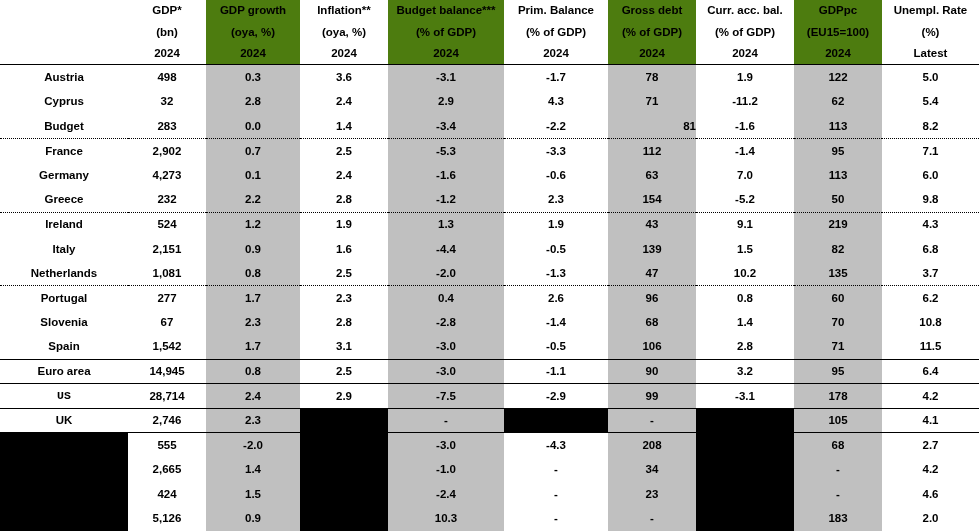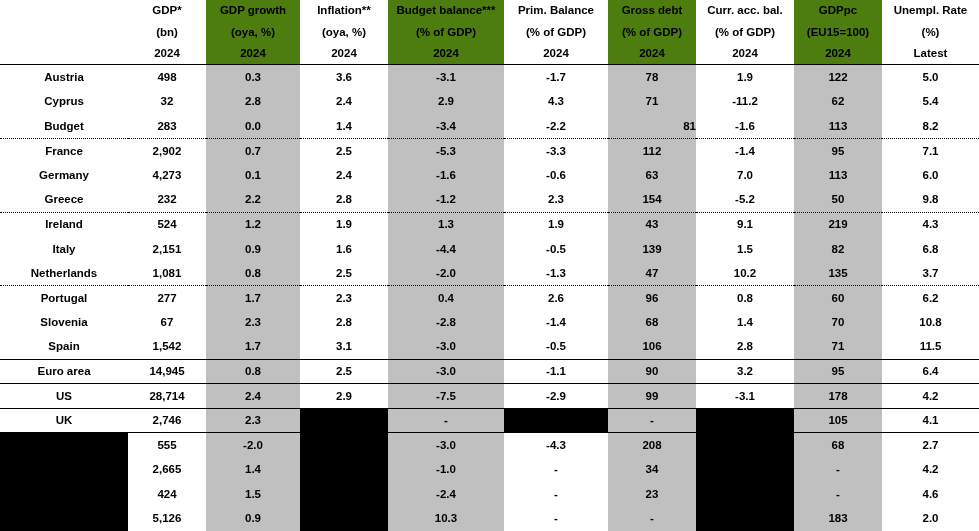--- a/index.html
+++ b/index.html
@@ -264,21 +264,21 @@
           <td class="shade num-c" style="border-bottom: 1.5px solid rgb(0, 0, 0);">0.8</td>
           <td class="plain num-c" style="border-bottom: 1.5px solid rgb(0, 0, 0);">2.5</td>
           <td class="shade num-c" style="border-bottom: 1.5px solid rgb(0, 0, 0);">-3.0</td>
           <td class="plain num-c" style="border-bottom: 1.5px solid rgb(0, 0, 0);">-1.1</td>
           <td class="shade num-c" style="border-bottom: 1.5px solid rgb(0, 0, 0); text-align: center;">90</td>
           <td class="plain num-c" style="border-bottom: 1.5px solid rgb(0, 0, 0);">3.2</td>
           <td class="shade num-c" style="border-bottom: 1.5px solid rgb(0, 0, 0);">95</td>
           <td class="plain num-c" style="border-bottom: 1.5px solid rgb(0, 0, 0);">6.4</td>
         </tr>
         <tr class="row-h">
-          <td class="c-name" style="border-bottom: 1.5px solid rgb(0, 0, 0);">US</td>
+          <td class="c-name" style="border-bottom: 1.5px solid rgb(0, 0, 0); font-family: Liberation Mono, monospace;">US</td>
           <td class="plain num-r" style="border-bottom: 1.5px solid rgb(0, 0, 0);">28,714</td>
           <td class="shade num-c" style="border-bottom: 1.5px solid rgb(0, 0, 0);">2.4</td>
           <td class="plain num-c" style="border-bottom: 1.5px solid rgb(0, 0, 0);">2.9</td>
           <td class="shade num-c" style="border-bottom: 1.5px solid rgb(0, 0, 0);">-7.5</td>
           <td class="plain num-c" style="border-bottom: 1.5px solid rgb(0, 0, 0);">-2.9</td>
           <td class="shade num-c" style="border-bottom: 1.5px solid rgb(0, 0, 0);">99</td>
           <td class="plain num-c" style="border-bottom: 1.5px solid rgb(0, 0, 0);">-3.1</td>
           <td class="shade num-c" style="border-bottom: 1.5px solid rgb(0, 0, 0);">178</td>
           <td class="plain num-c" style="border-bottom: 1.5px solid rgb(0, 0, 0);">4.2</td>
         </tr>

